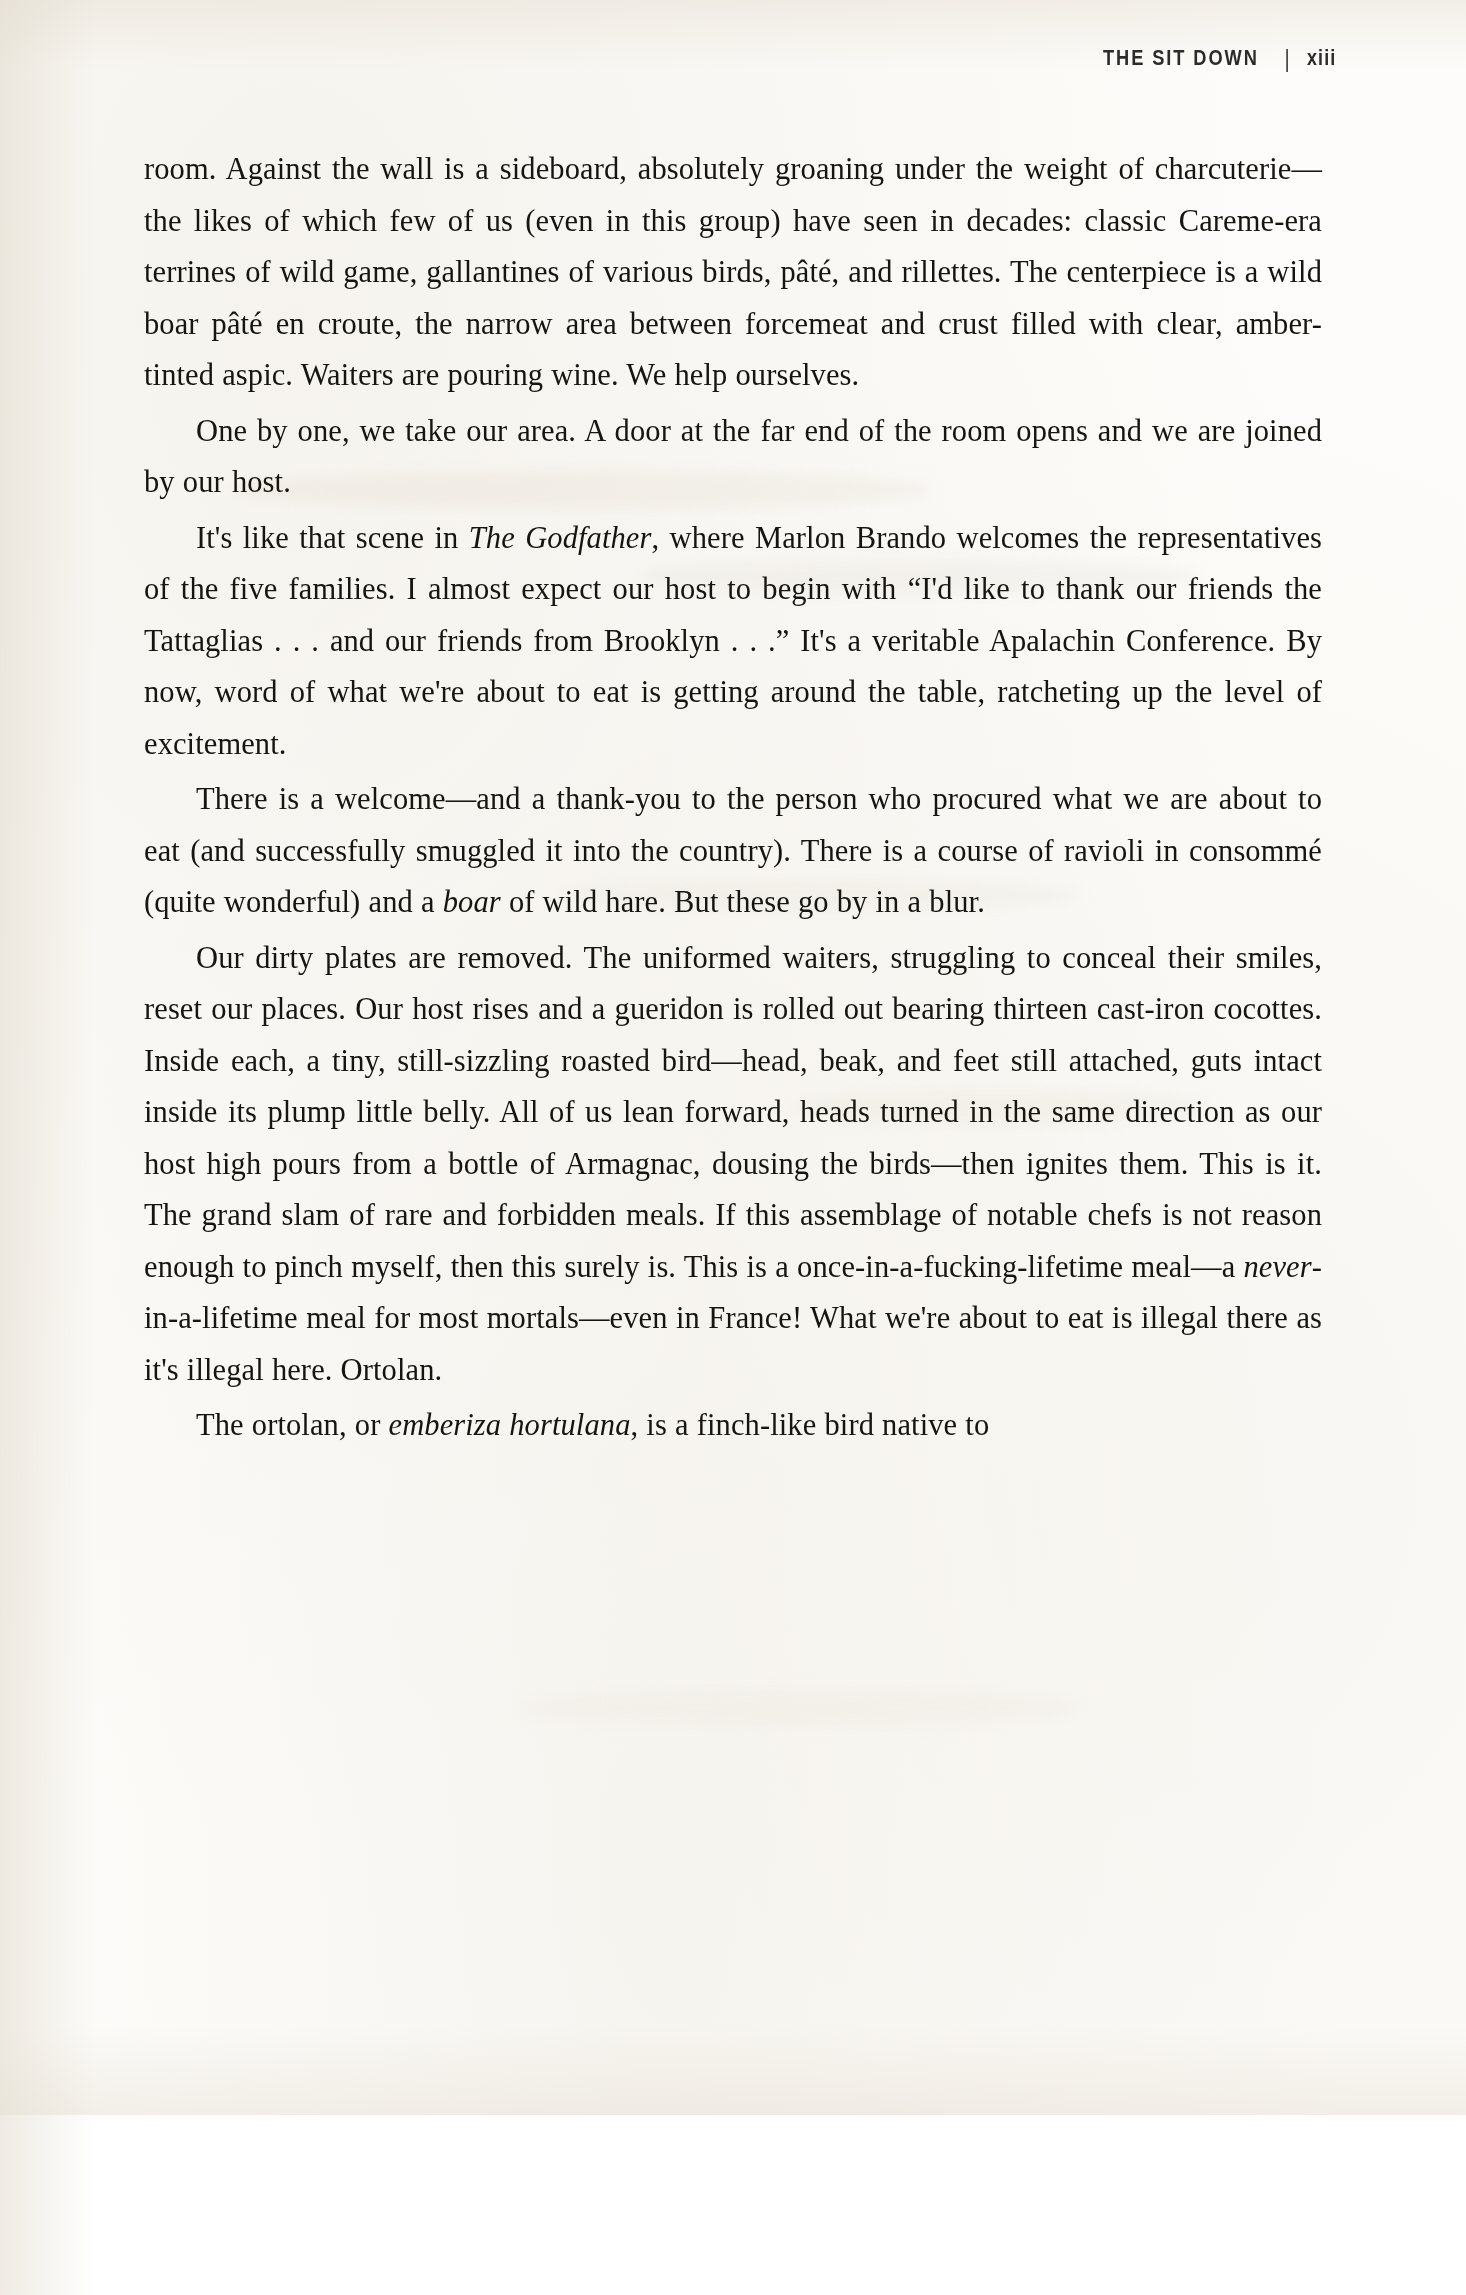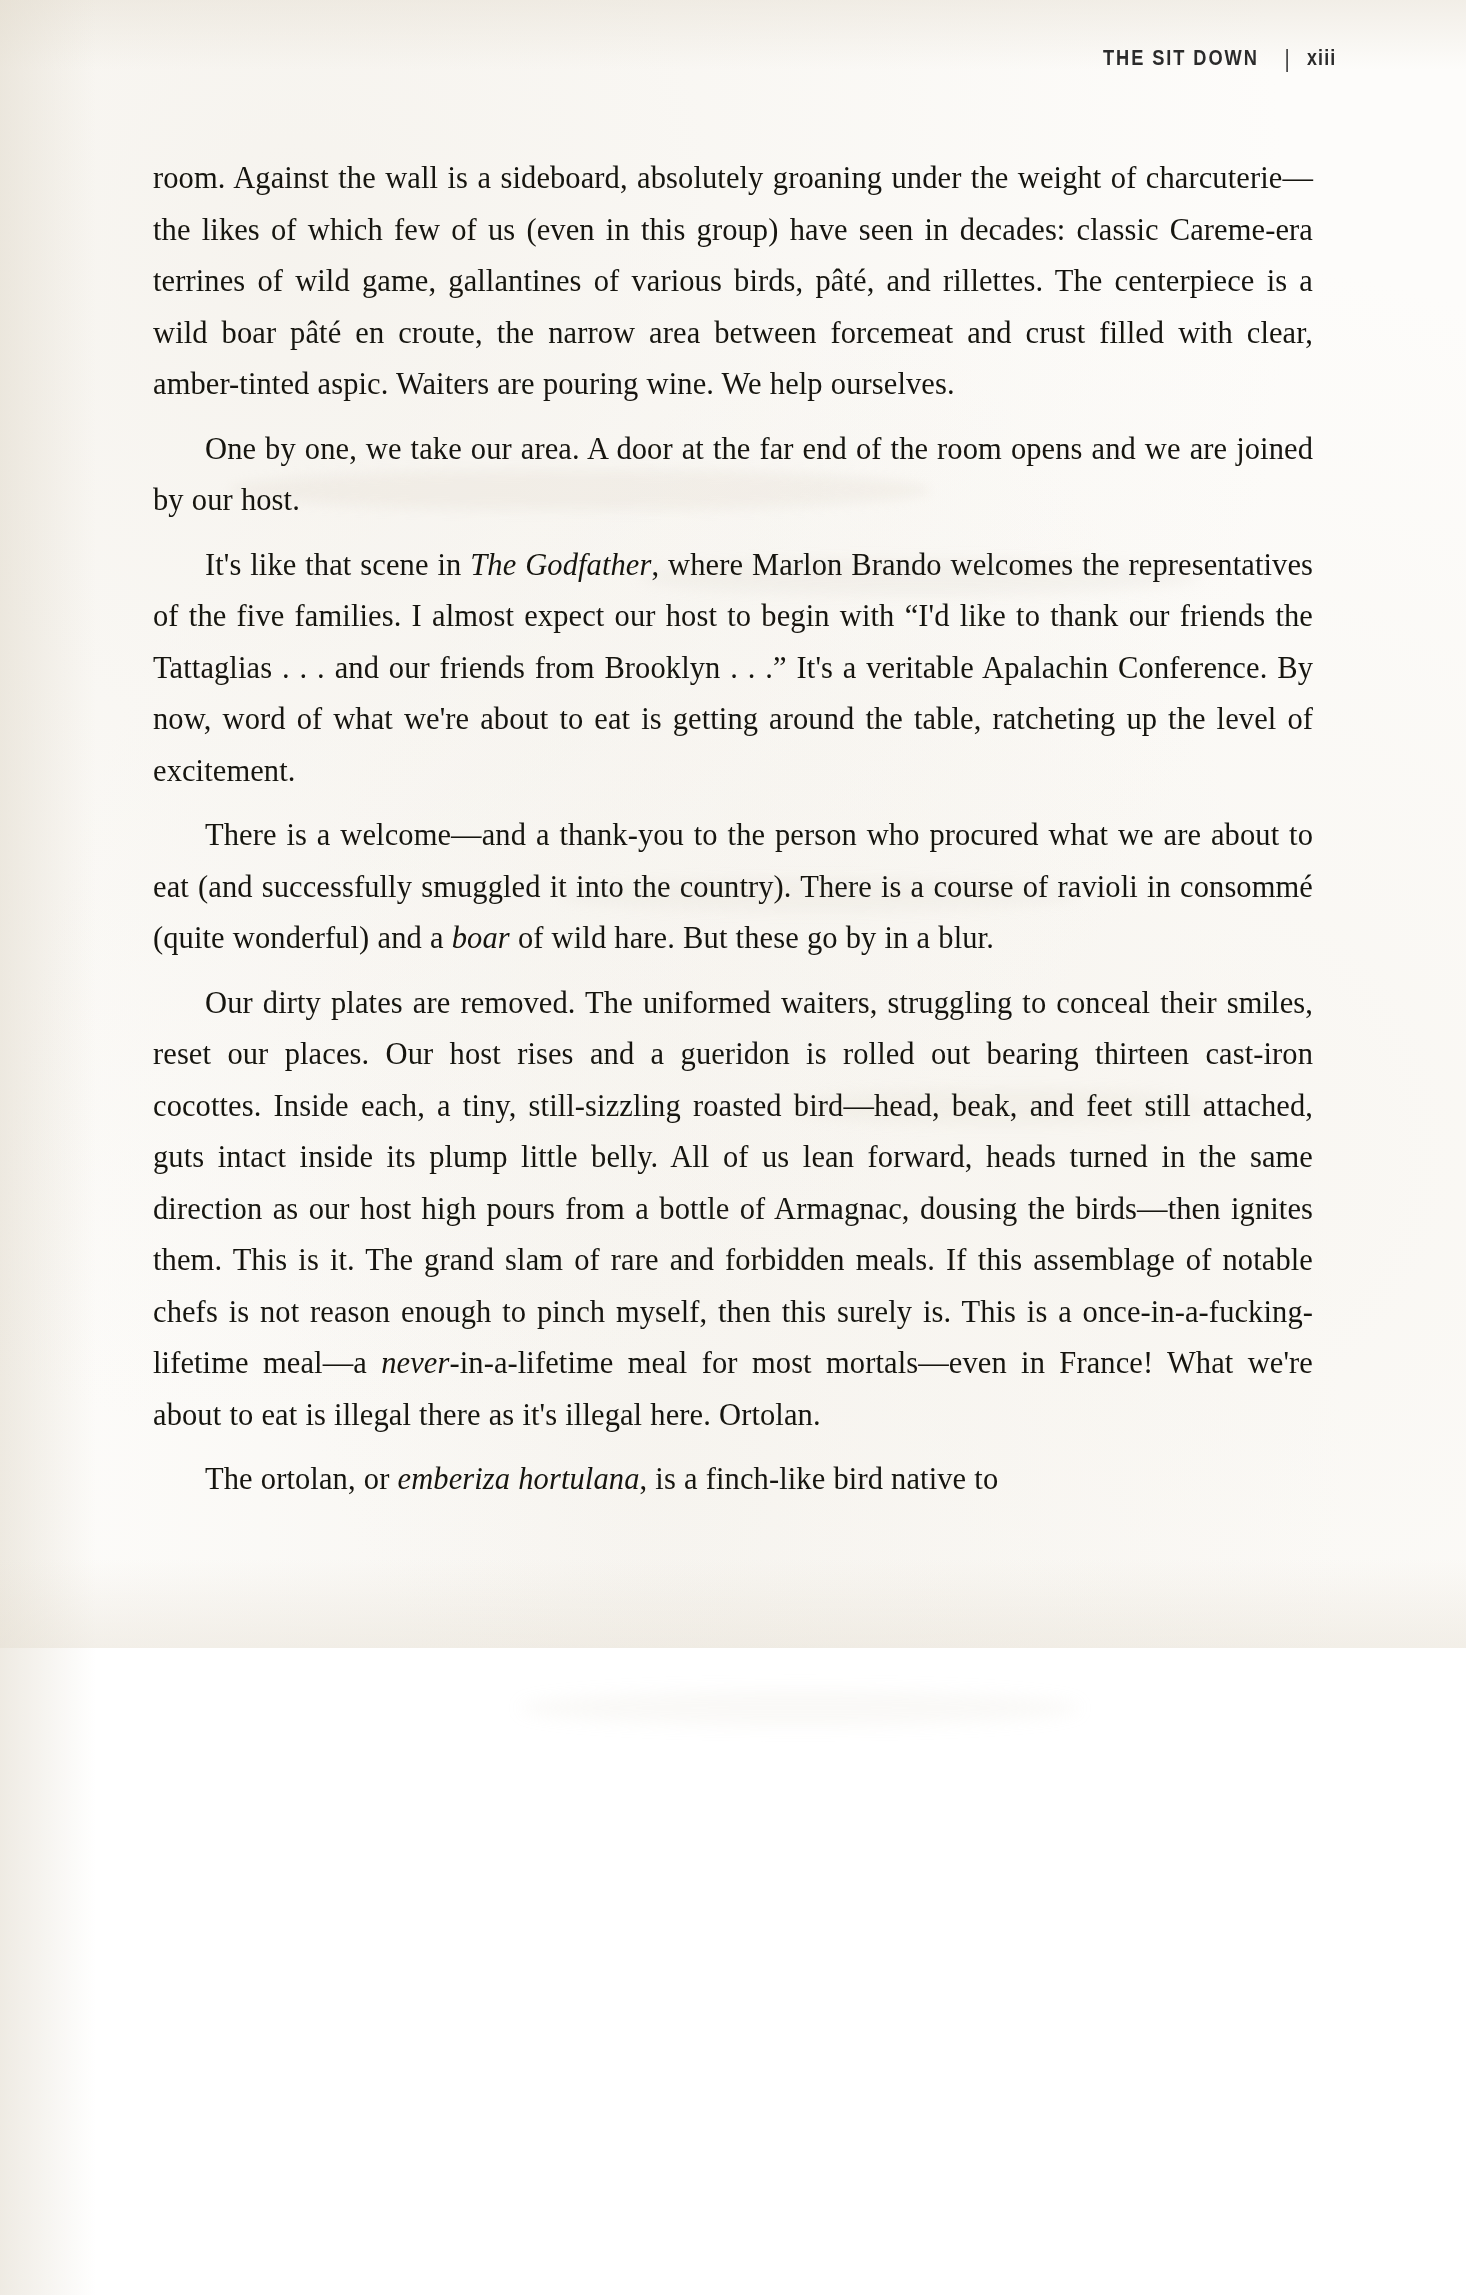--- a/index.html
+++ b/index.html
@@ -13,21 +13,21 @@
     font-family: "Liberation Serif", serif;
     color: #1a1a1a;
     position: relative;
     overflow: hidden;
   }
   .page {
     position: absolute;
     top: 0;
     left: 0;
     width: 1466px;
-    height: 1648px;
+    height: 2115px;
     background: #fdfcfa;
     background-image:
       radial-gradient(ellipse at 20% 15%, rgba(240,236,228,0.55) 0%, rgba(253,252,250,0) 60%),
       radial-gradient(ellipse at 80% 70%, rgba(243,239,231,0.45) 0%, rgba(253,252,250,0) 55%),
       radial-gradient(ellipse at 45% 90%, rgba(238,234,226,0.4) 0%, rgba(253,252,250,0) 60%);
   }
   .running-head {
     position: absolute;
     top: 48px;
     right: 128px;
@@ -62,21 +62,21 @@
     transform: scaleY(1.18) scaleX(0.94);
     transform-origin: left bottom;
   }
   .textblock {
     position: absolute;
     top: 140px;
     left: 140px;
     width: 1186px;
   }
   p.body {
-    margin: 13px;
+    margin: 4px;
     font-size: 30.5px;
     line-height: 51.5px;
     text-align: justify;
     text-justify: inter-word;
     color: #16150f;
     letter-spacing: 0.1px;
     word-spacing: 0.4px;
     font-family: Liberation Serif, serif;
   }
   p.body.indent {

